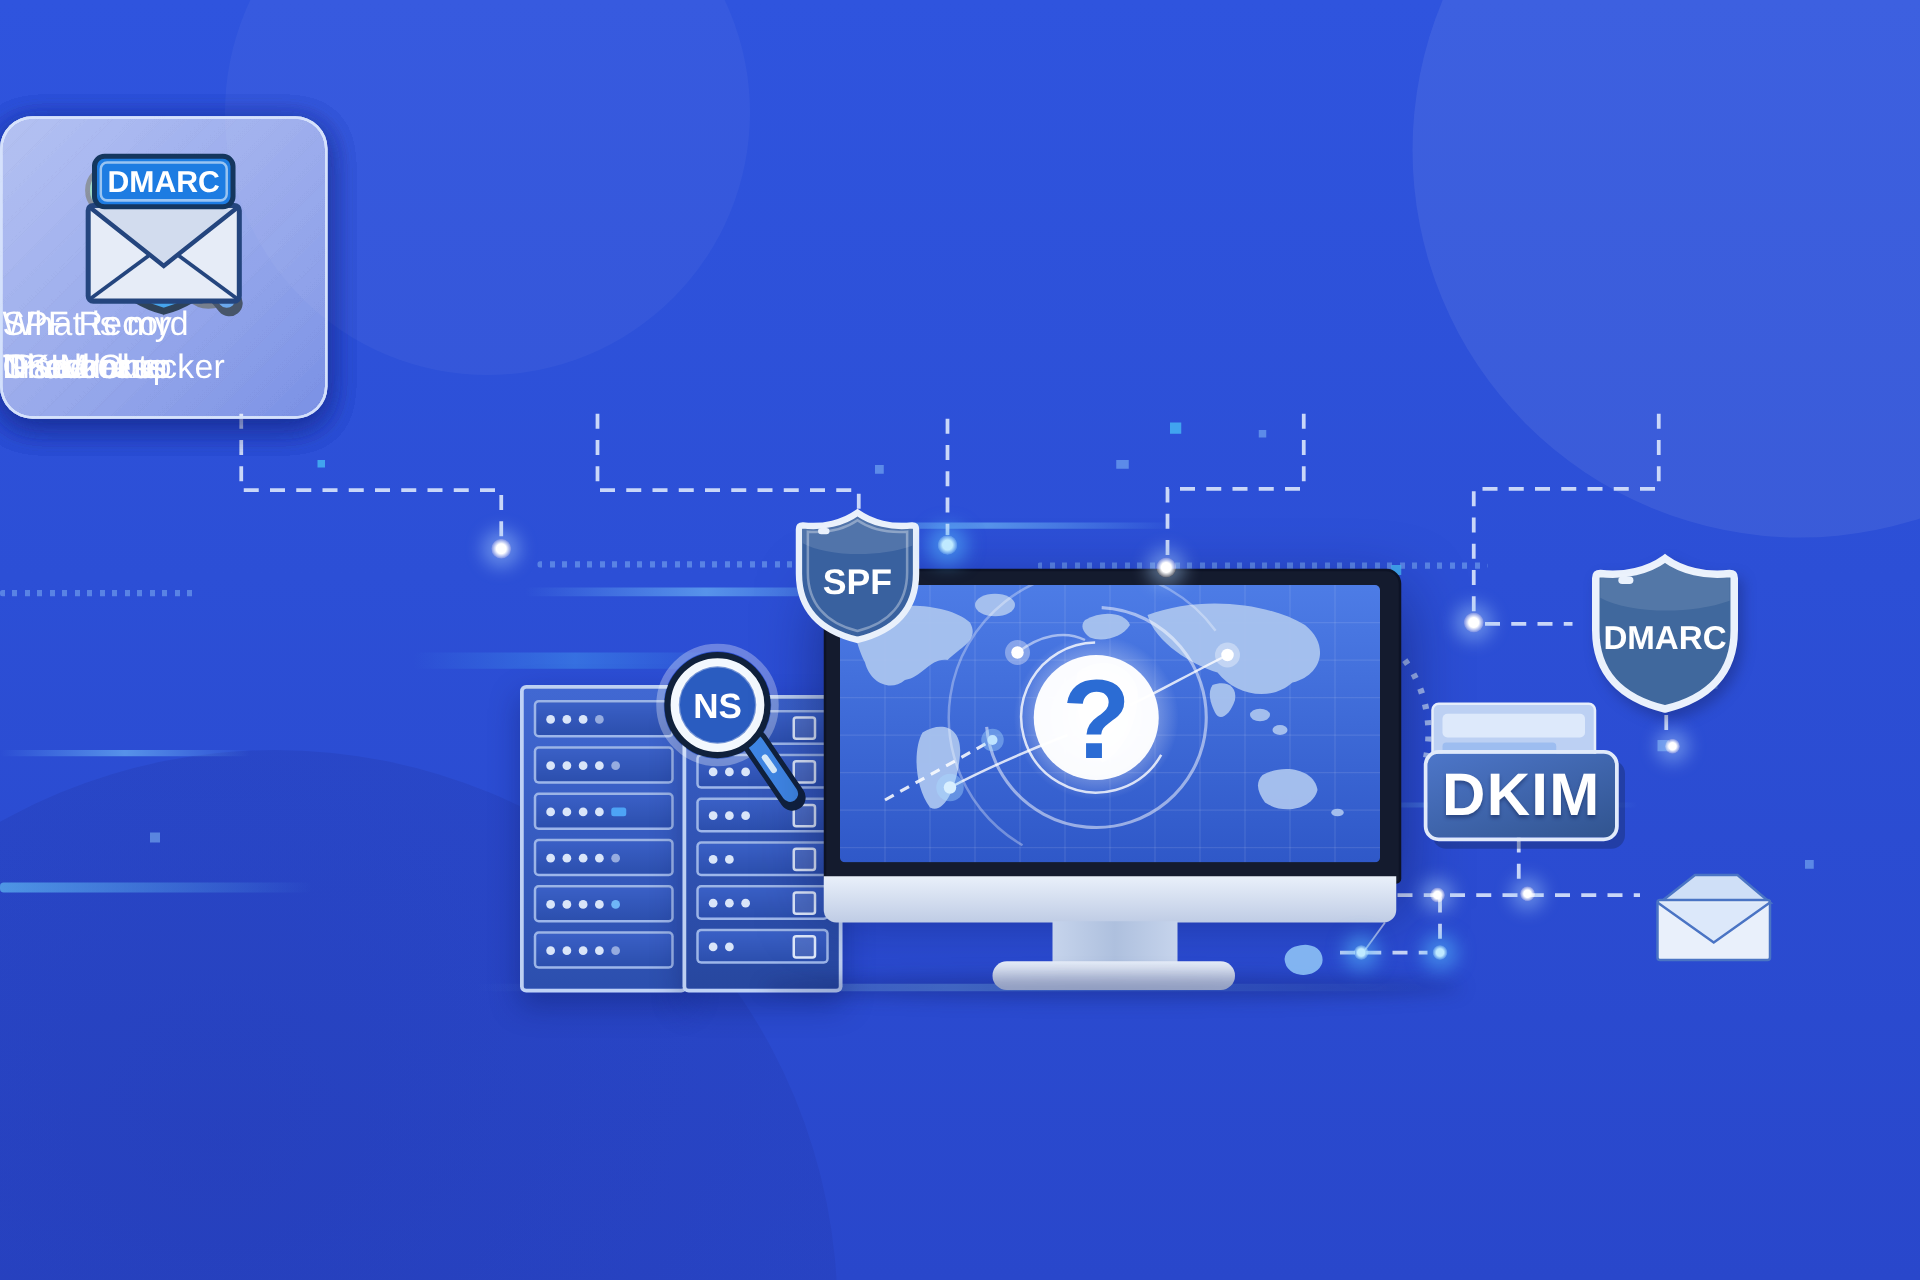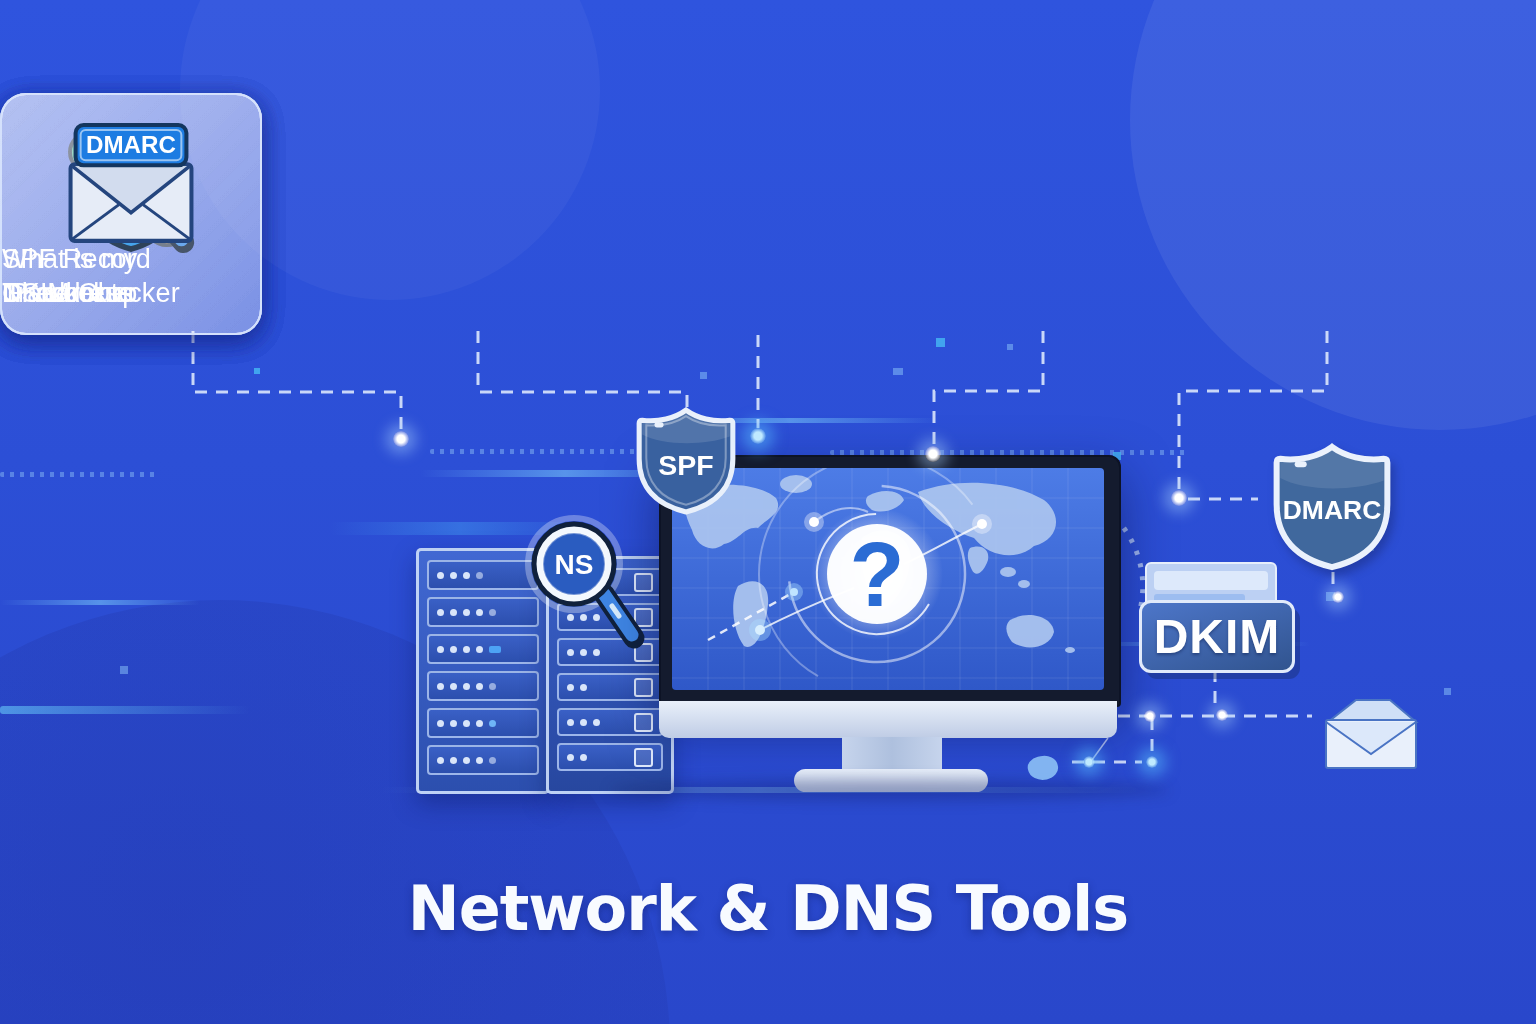--- a/index.html
+++ b/index.html
@@ -397,15 +397,14 @@
         <path d="M22,118 L68,84" fill="none" stroke="#24457e" stroke-width="3"></path>
         <path d="M138,118 L92,84" fill="none" stroke="#24457e" stroke-width="3"></path>
         <rect x="25" y="5" width="110" height="40" rx="8" fill="#1d7ce2" stroke="#14365e" stroke-width="4"></rect>
         <rect x="30" y="10" width="100" height="30" rx="5" fill="none" stroke="rgba(255,255,255,.55)" stroke-width="2"></rect>
         <text x="80" y="33" text-anchor="middle" font-size="24" font-weight="bold" fill="#ffffff">DMARC</text>
       </svg>
     </div>
     <div class="card-label">DKIM Checker</div>
   </div>
 
-  <div class="abs title">Network &amp; DNS Tools</div>
 
 </div>
 
 </body></html>

